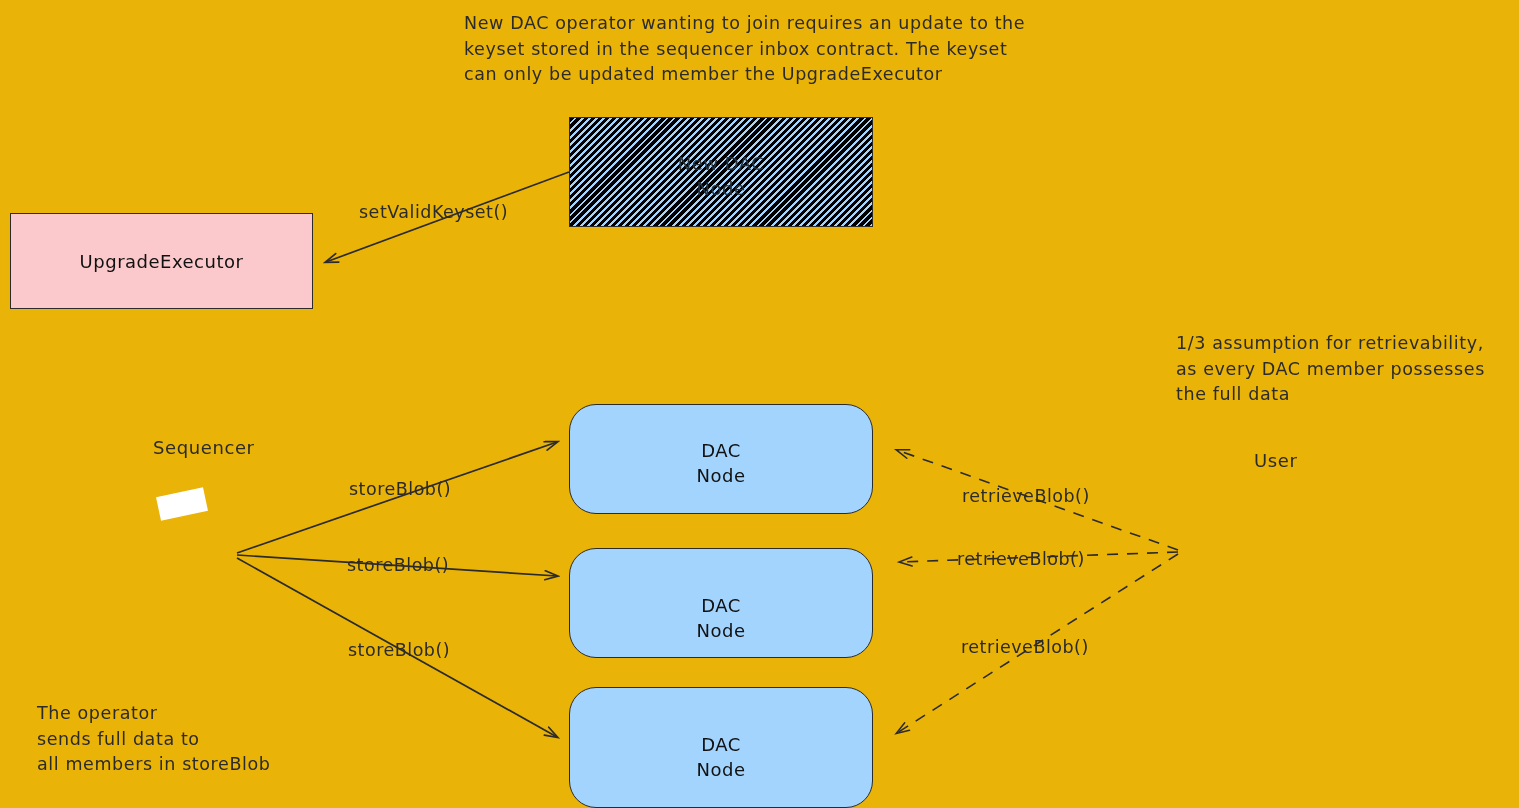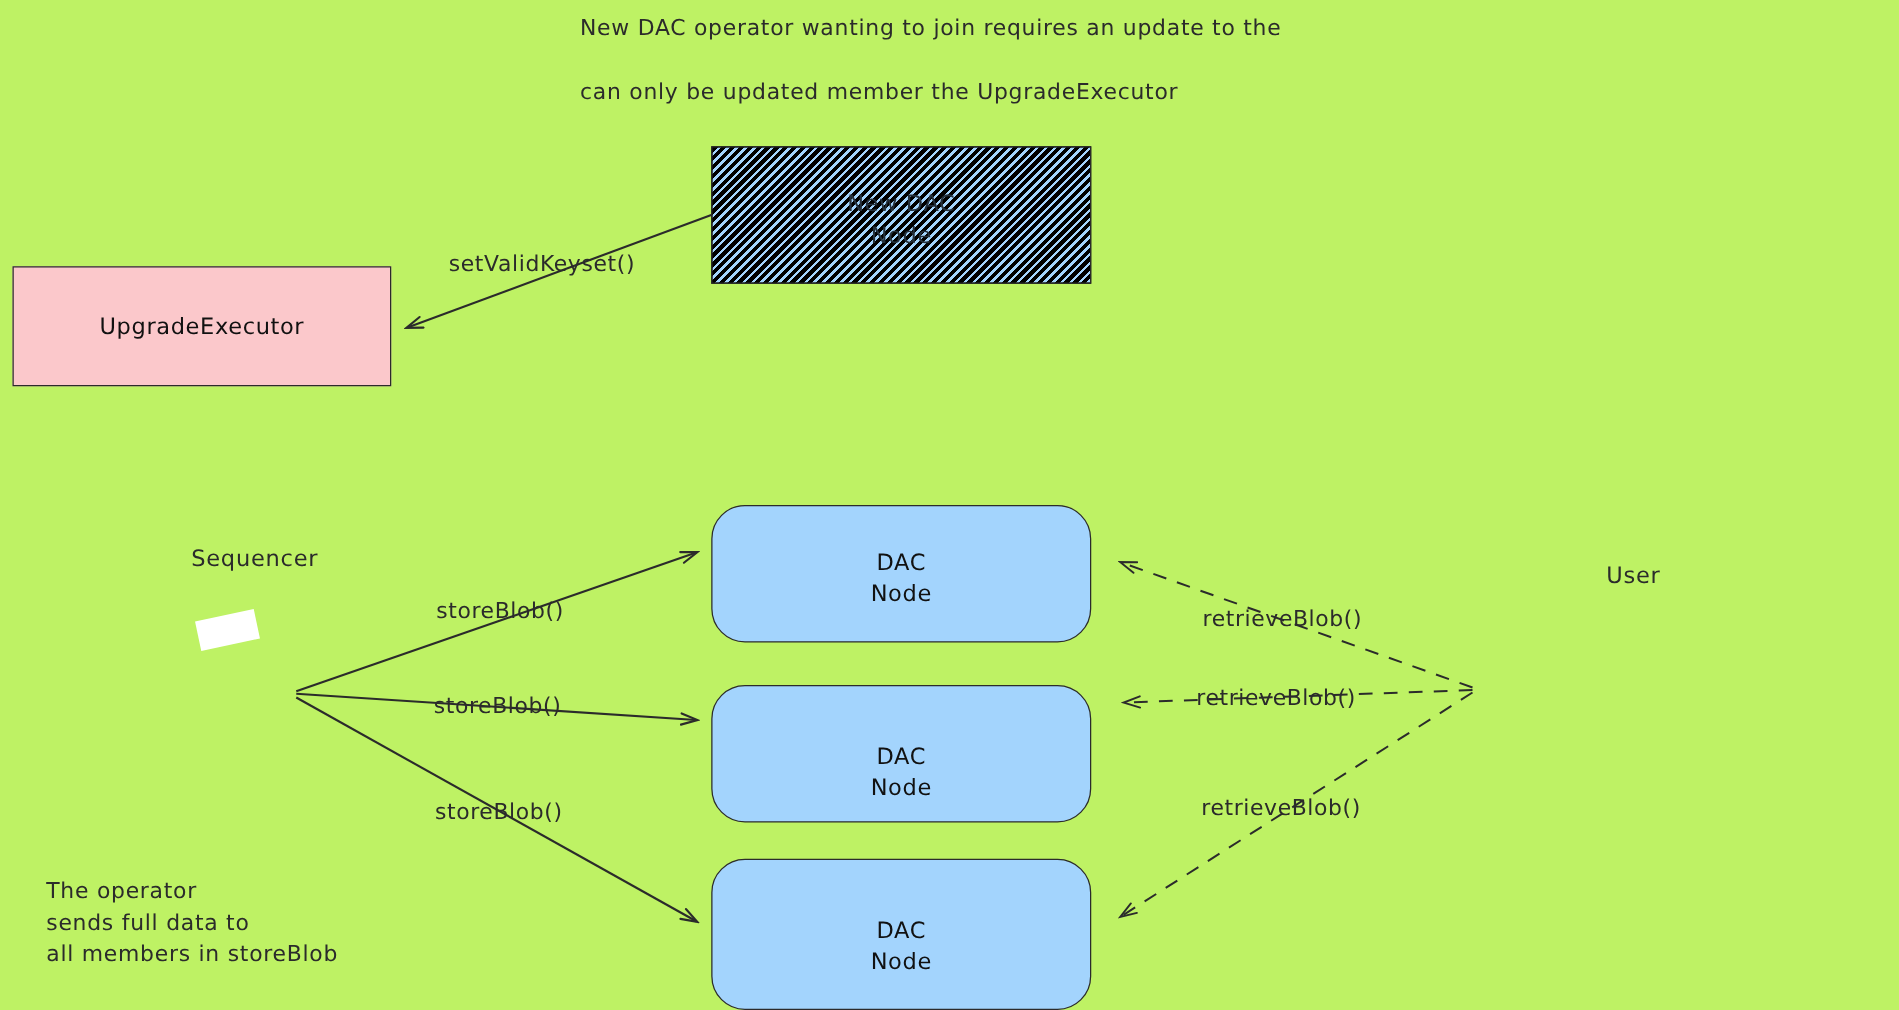--- a/index.html
+++ b/index.html
@@ -4,21 +4,21 @@
 <style>
   html, body {
     margin: 0;
     padding: 0;
     background: #000000;
   }
   #canvas {
     position: relative;
     width: 1519px;
     height: 808px;
-    background: #bef264;
+    background: #eab308;
     overflow: hidden;
     font-family: "DejaVu Sans", sans-serif;
   }
   svg#wires {
     position: absolute;
     left: 0; top: 0;
     width: 1519px;
     height: 808px;
     overflow: visible;
   }
@@ -109,53 +109,54 @@
 
     <path d="M237,553 L557,442" fill="none" stroke="#2b2b2b" stroke-width="1.7" marker-end="url(#ah)"></path>
     <path d="M237,555 L557,576" fill="none" stroke="#2b2b2b" stroke-width="1.7" marker-end="url(#ah)"></path>
     <path d="M237,558 L557,737" fill="none" stroke="#2b2b2b" stroke-width="1.7" marker-end="url(#ah)"></path>
 
     <path d="M1178,550 L897,450" fill="none" stroke="#2b2b2b" stroke-width="1.6" stroke-dasharray="11,9" marker-end="url(#ahd)"></path>
     <path d="M1178,552 L900,562" fill="none" stroke="#2b2b2b" stroke-width="1.6" stroke-dasharray="11,9" marker-end="url(#ahd)"></path>
     <path d="M1178,554 L897,733" fill="none" stroke="#2b2b2b" stroke-width="1.6" stroke-dasharray="11,9" marker-end="url(#ahd)"></path>
   </svg>
 
-  <div class="note" style="left:464px; top:11px; width:640px;"><span class="nline">New DAC operator wanting to join requires an update to the</span><br><br><span class="nline">can only be updated member the UpgradeExecutor</span></div>
+  <div class="note" style="left:464px; top:11px; width:640px;"><span class="nline">New DAC operator wanting to join requires an update to the</span><br><span class="nline">keyset stored in the sequencer inbox contract. The keyset</span><br><span class="nline">can only be updated member the UpgradeExecutor</span></div>
 
   <div class="node-box hatch-box" style="left:569px; top:117px; width:304px; height:110px;">
     <span class="line">New DAC</span>
     <span class="line">Node</span>
   </div>
 
   <div class="node-box pink-box" style="left:10px; top:213px; width:303px; height:96px;">
     <span class="line">UpgradeExecutor</span>
   </div>
 
   <div class="edge-label" style="left:359px; top:202px;">setValidKeyset()</div>
 
+  <div class="note" style="left:1176px; top:331px; width:340px;"><span>1/3 assumption for retrievability,</span><br><span>as every DAC member possesses</span><br><span>the full data</span></div>
 
   <div class="node-box dac-box" style="left:569px; top:404px; width:304px; height:110px;">
     <span class="line">DAC</span>
     <span class="line">Node</span>
   </div>
 
   <div class="node-box dac-box shifted" style="left:569px; top:548px; width:304px; height:110px;">
     <span class="line">DAC</span>
     <span class="line">Node</span>
   </div>
 
   <div class="node-box dac-box shifted" style="left:569px; top:687px; width:304px; height:121px;">
     <span class="line">DAC</span>
     <span class="line">Node</span>
   </div>
 
   <div class="actor-label" style="left:121px; top:437px;margin-left:32px;">Sequencer</div>
   <div class="sequencer-glyph" style="left:158px; top:492px; width:48px; height:24px;"></div>
 
-  <div class="actor-label" style="left:1254px; top:450px;margin-left:31px;">User</div>
+  <div class="actor-label" style="left:1254px; top:450px;">User</div>
 
   <div class="edge-label" style="left:349px; top:479px;">storeBlob()</div>
   <div class="edge-label" style="left:347px; top:555px;">storeBlob()</div>
   <div class="edge-label" style="left:348px; top:640px;">storeBlob()</div>
 
   <div class="edge-label" style="left:962px; top:486px;">retrieveBlob()</div>
   <div class="edge-label" style="left:957px; top:549px;">retrieveBlob()</div>
   <div class="edge-label" style="left:961px; top:637px;">retrieveBlob()</div>
 
   <div class="note" style="left:37px; top:701px; width:260px;"><span>The operator</span><br><span>sends full data to</span><br><span>all members in storeBlob</span></div>

